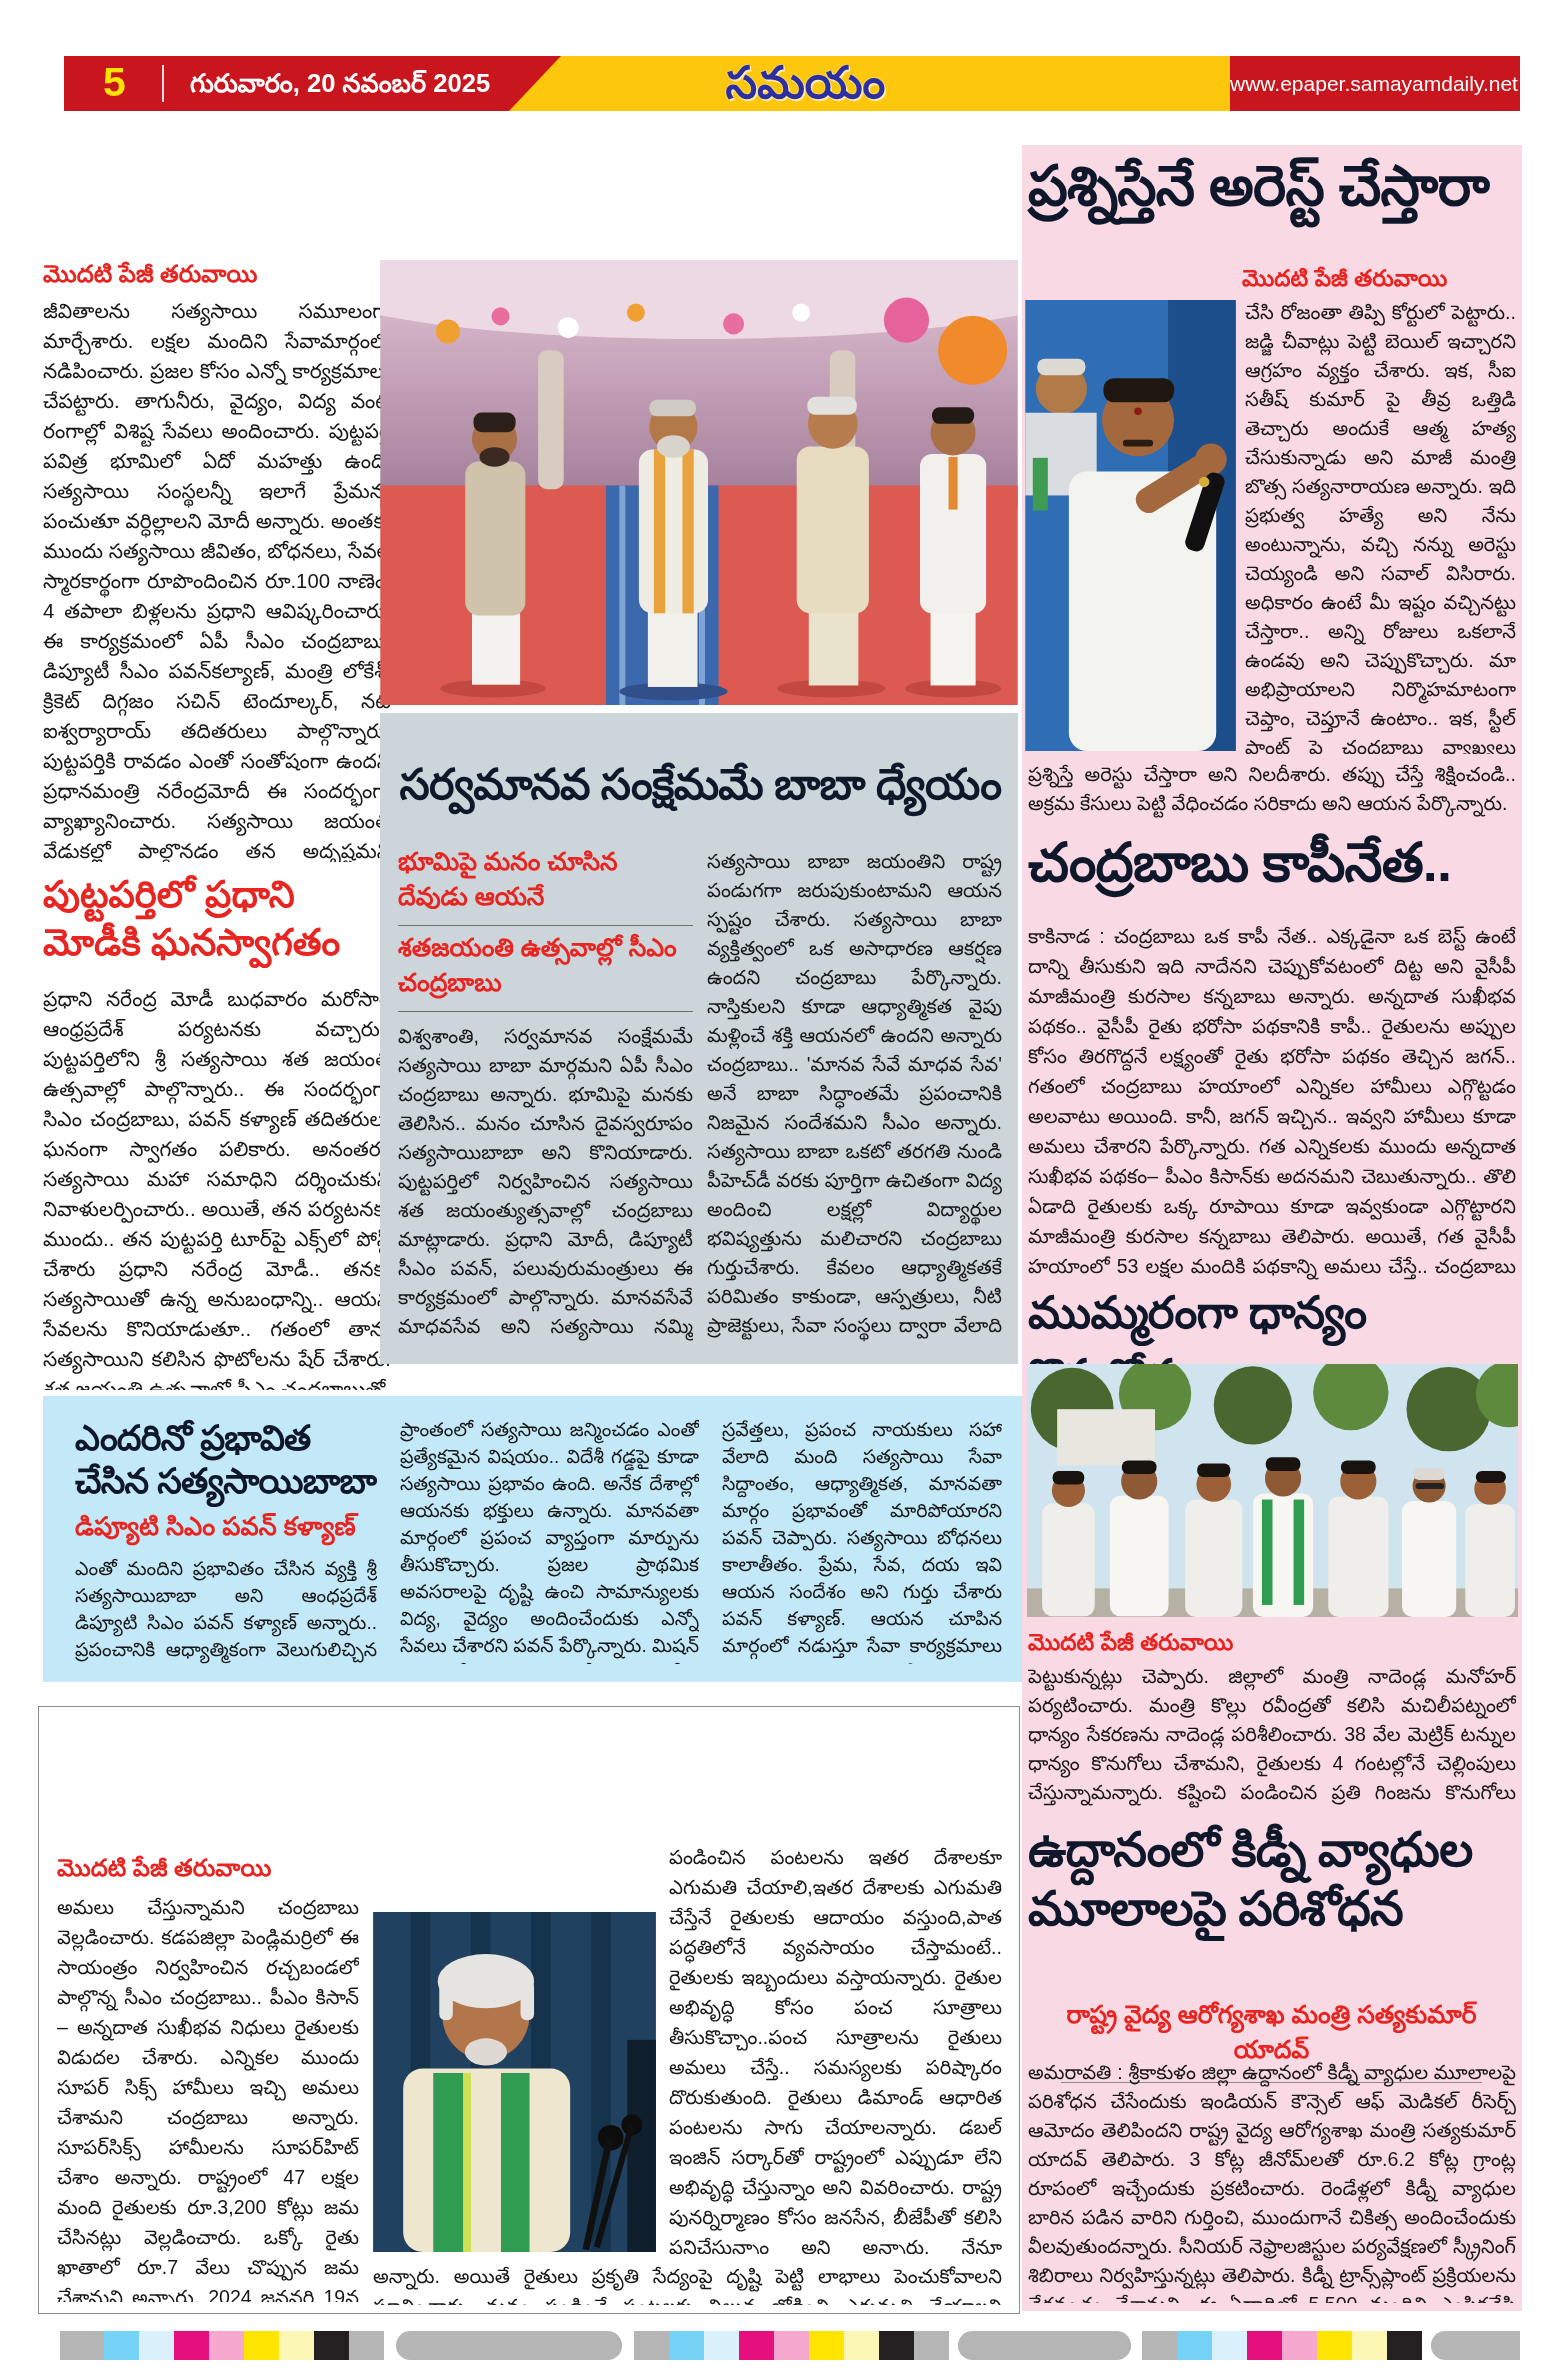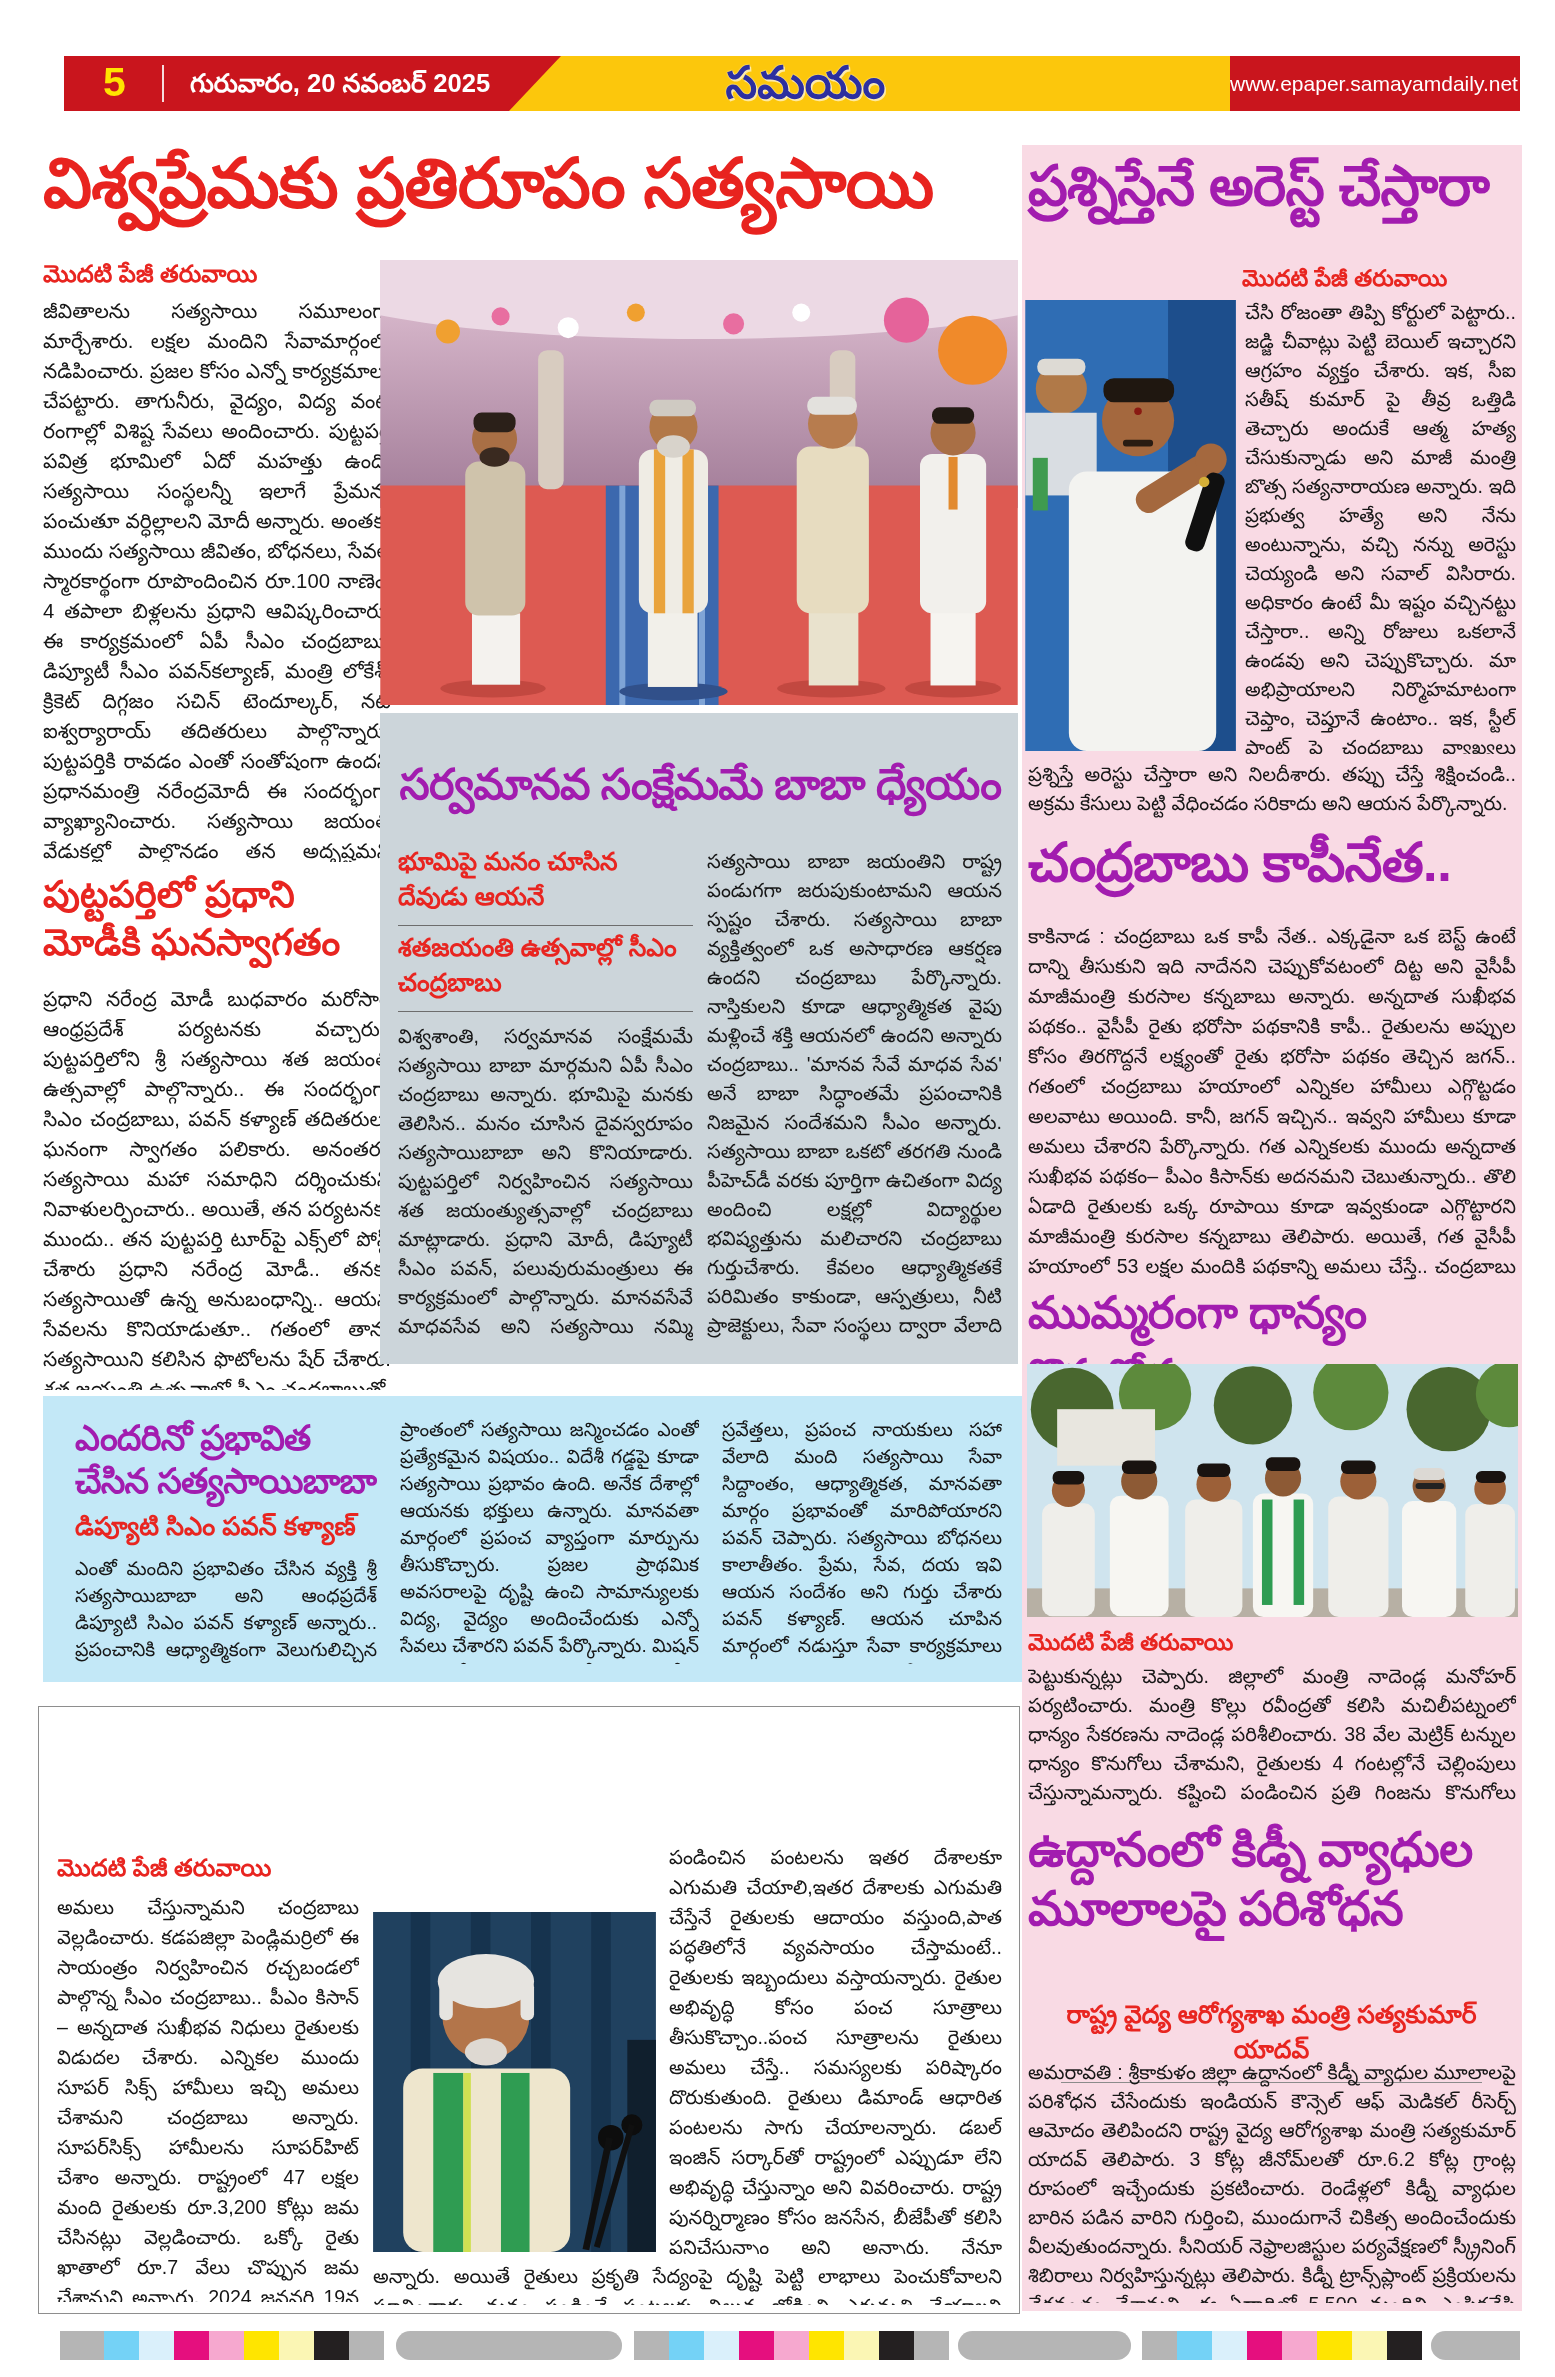--- a/index.html
+++ b/index.html
@@ -16,21 +16,21 @@
     clip-path:polygon(0 0,497px 0,445px 100%,0 100%);}
   .hdr-red-right{position:absolute;left:1166px;top:0;width:290px;height:55px;background:#c9151d;}
   .pageno{position:absolute;left:39px;top:3px;font-size:41px;font-weight:bold;color:#ffe400;}
   .hdr-sep{position:absolute;left:98px;top:9px;width:2.3px;height:37px;background:rgba(255,255,255,.85);}
   .hdr-date{position:absolute;left:126px;top:12.8px;font-size:25.6px;font-weight:bold;color:#fff;}
   .masthead{position:absolute;left:655px;top:0.8px;width:173px;text-align:center;font-size:45px;
     font-weight:bold;color:#2d2f9f;text-shadow:0 0 1.5px #fff,1.5px 1.5px 0 rgba(255,255,255,.6);}
   .website{position:absolute;left:1166px;top:16px;width:280px;text-align:center;font-size:21px;color:#fff;}
   
   .h-main{font-size:69px;font-weight:bold;color:#e8231f;letter-spacing:-0.8px;line-height:1.15;}
-  .h-black{font-weight:bold;color:#a21caf;letter-spacing:-0.8px;}
+  .h-black{font-weight:bold;color:#0f172a;letter-spacing:-0.8px;}
   .subhead-red{font-size:37px;font-weight:bold;color:#e82520;line-height:1.3;}
   .graybox{position:absolute;left:380px;top:713px;width:638px;height:651px;background:#ccd5da;}
   .bluebox{position:absolute;left:43px;top:1396px;width:1051px;height:286px;background:#c3e8f7;}
   .pinkcol{position:absolute;left:1022px;top:145px;width:500px;height:2166px;background:#f9dae4;}
   .botbox{position:absolute;left:38px;top:1706px;width:980px;height:606px;border:1.5px solid #8e8e8e;background:#fff;}
   .rule{border:none;border-top:1.5px solid #6d6d6d;margin:7.5px 0;}
   .cbar{position:absolute;left:60px;top:2331px;width:1460px;height:29px;display:flex;align-items:stretch;overflow:hidden;}
   .cbar .sw{height:29px;flex:0 0 auto;}
   .cbar .sw.round{border-radius:14.3px;}
 </style>
@@ -42,21 +42,20 @@
   <div class="hdr">
     <div class="hdr-red-left"></div>
     <div class="hdr-red-right"></div>
     <div class="pageno">5</div>
     <div class="hdr-sep"></div>
     <div class="hdr-date">గురువారం, 20 నవంబర్ 2025</div>
     <div class="masthead">సమయం</div>
     <div class="website">www.epaper.samayamdaily.net</div>
   </div>
 
-  <div class="abs h-main" style="left:43px;top:144px;width:975px;">విశ్వప్రేమకు ప్రతిరూపం సత్యసాయి</div>
 
   <div class="abs" style="left:43px;top:260px;width:348px;height:1132px;">
     <div class="abs tag" style="left:0;top:0;">మొదటి పేజీ తరువాయి</div>
     <div class="abs clip body-t just" style="left:0;top:36px;width:348px;height:566px;font-size:20.3px;line-height:30px;">జీవితాలను సత్యసాయి సమూలంగా మార్చేశారు. లక్షల మందిని సేవామార్గంలో నడిపించారు. ప్రజల కోసం ఎన్నో కార్యక్రమాలు చేపట్టారు. తాగునీరు, వైద్యం, విద్య వంటి రంగాల్లో విశిష్ట సేవలు అందించారు. పుట్టపర్తి పవిత్ర భూమిలో ఏదో మహత్తు ఉంది. సత్యసాయి సంస్థలన్నీ ఇలాగే ప్రేమను పంచుతూ వర్ధిల్లాలని మోదీ అన్నారు. అంతకు ముందు సత్యసాయి జీవితం, బోధనలు, సేవల స్మారకార్థంగా రూపొందించిన రూ.100 నాణెం, 4 తపాలా బిళ్లలను ప్రధాని ఆవిష్కరించారు. ఈ కార్యక్రమంలో ఏపీ సీఎం చంద్రబాబు, డిప్యూటీ సీఎం పవన్‌కల్యాణ్, మంత్రి లోకేశ్, క్రికెట్ దిగ్గజం సచిన్ టెందూల్కర్, నటి ఐశ్వర్యారాయ్ తదితరులు పాల్గొన్నారు. పుట్టపర్తికి రావడం ఎంతో సంతోషంగా ఉందని ప్రధానమంత్రి నరేంద్రమోదీ ఈ సందర్భంగా వ్యాఖ్యానించారు. సత్యసాయి జయంతి వేడుకల్లో పాల్గొనడం తన అదృష్టమని పేర్కొన్నారు. బాబా బోధనలు ఎంతోమందికి మార్గం చూపాయని కొనియాడారు. విశ్వప్రేమను, విశ్వశాంతిని బాబా మనకు చాటి చెప్పారని అన్నారు. మానవ జీవితంలో సేవ చాలా ముఖ్యమని సత్యసాయి చెప్పేవారని తెలిపారు. అందరికీ సేవ చేయాలి.. ఇదే బాబా నిజమైన సందేశమని, తాగునీరు, వైద్యం, విద్య వంటి రంగాల్లో విశిష్ట సేవలందించారని పేర్కొన్నారు.</div>
     <div class="abs subhead-red" style="left:0;top:611px;width:331px;">పుట్టపర్తిలో ప్రధాని మోడీకి ఘనస్వాగతం</div>
     <div class="abs clip body-t just" style="left:0;top:724px;width:348px;height:406px;font-size:20.3px;line-height:30px;">ప్రధాని నరేంద్ర మోడీ బుధవారం మరోసారి ఆంధ్రప్రదేశ్ పర్యటనకు వచ్చారు.. పుట్టపర్తిలోని శ్రీ సత్యసాయి శత జయంతి ఉత్సవాల్లో పాల్గొన్నారు.. ఈ సందర్భంగా సిఎం చంద్రబాబు, పవన్ కళ్యాణ్ తదితరులు ఘనంగా స్వాగతం పలికారు. అనంతరం సత్యసాయి మహా సమాధిని దర్శించుకుని నివాళులర్పించారు.. అయితే, తన పర్యటనకు ముందు.. తన పుట్టపర్తి టూర్‌పై ఎక్స్‌లో పోస్ట్ చేశారు ప్రధాని నరేంద్ర మోడీ.. తనకు సత్యసాయితో ఉన్న అనుబంధాన్ని.. ఆయన సేవలను కొనియాడుతూ.. గతంలో తాను సత్యసాయిని కలిసిన ఫొటోలను షేర్ చేశారు. శత జయంతి ఉత్సవాల్లో సీఎం చంద్రబాబుతో, పవన్ కళ్యాణ్‌తో వేదిక పంచుకుంటా అన్నారు. అలానే ఎన్డీయే ప్రభుత్వం అభివృద్ధి పనులను ప్రారంభించడంతో పాటు పలు ప్రాజెక్టులకు శంకుస్థాపనలు చేస్తా అన్నారు. గతంలో గవర్నర్‌గా కలిసిన కొన్ని చిత్రాలను ఎక్స్‌లో పంచుకున్నారు..</div>
   </div>
 
   <div class="abs" style="left:380px;top:260px;width:638px;height:445px;">
     <svg width="638" height="445" viewBox="0 0 848 592">

